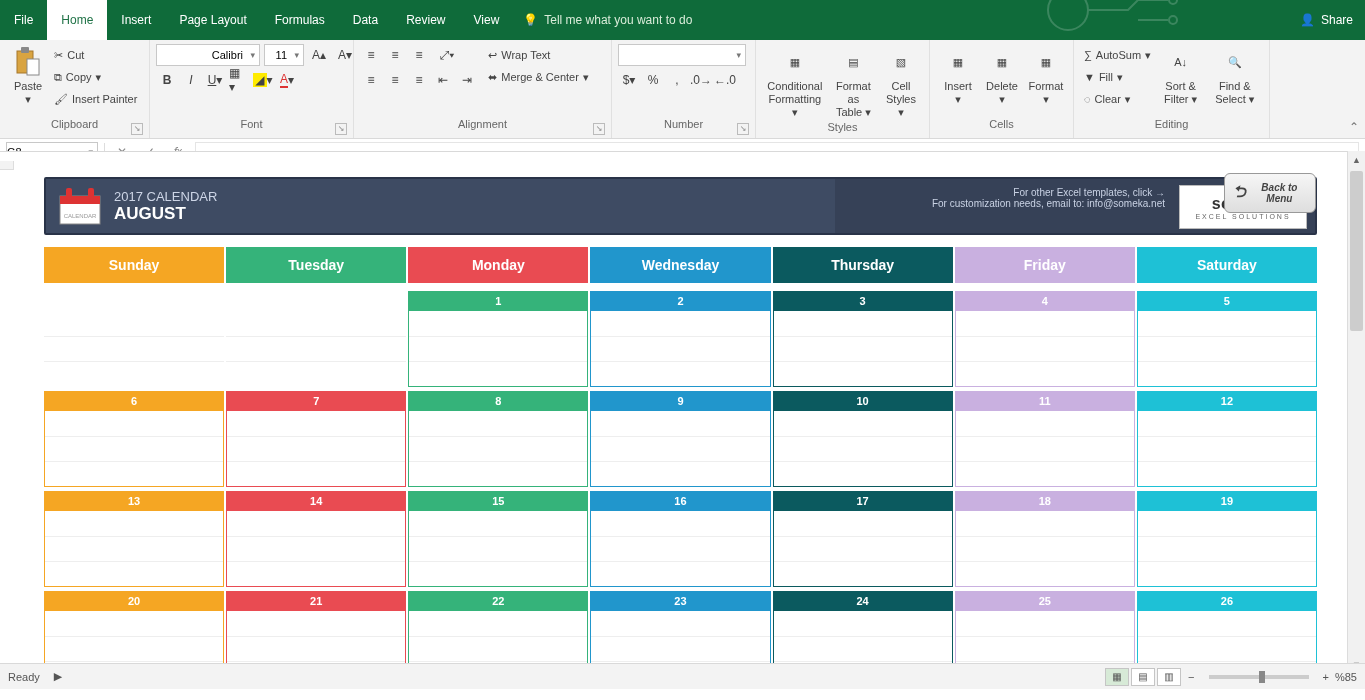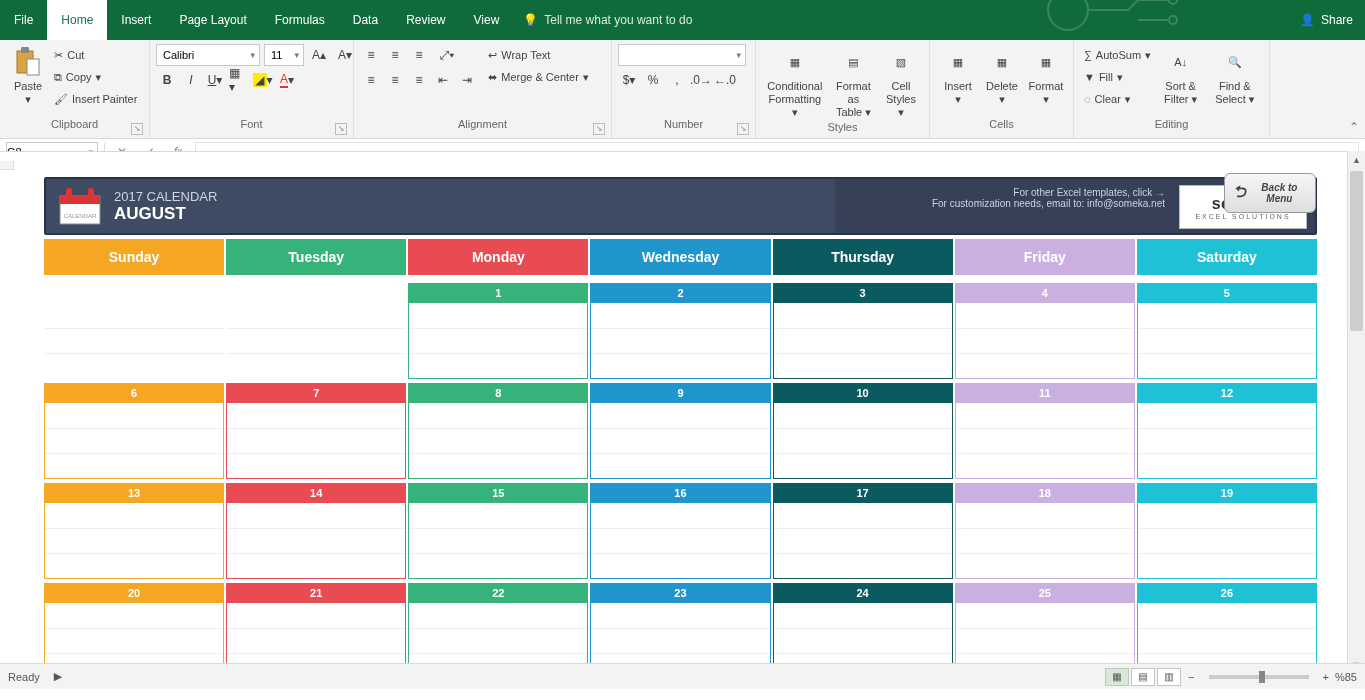--- a/index.html
+++ b/index.html
@@ -19,21 +19,21 @@
 .ribbon { height: 99px; background: #f3f3f3; border-bottom: 1px solid #d9d9d9; display: flex; position: relative; }
 .group { border-right: 1px solid #e0e0e0; padding: 4px 6px 2px 6px; display: flex; flex-direction: column; }
 .group-body { flex: 1; display: flex; align-items: flex-start; }
 .group-label { height: 18px; text-align: center; font-size: 11px; color: #666; position: relative; }
 .group-label .launch { position: absolute; right: 0; bottom: 1px; width: 12px; height: 12px; border: 1px solid #bbb; font-size: 8px; line-height: 10px; color: #888; }
 .bigbtn { display: flex; flex-direction: column; align-items: center; padding: 2px 6px; font-size: 11px; color: #444; cursor: pointer; min-width: 44px; }
 .bigbtn .ic { width: 32px; height: 32px; display: flex; align-items: center; justify-content: center; margin-bottom: 2px; }
 .bigbtn .lbl { text-align: center; line-height: 13px; }
 .smallrow { display: flex; align-items: center; gap: 4px; font-size: 11px; color: #444; padding: 2px 4px; cursor: pointer; height: 22px; }
 .col { display: flex; flex-direction: column; }
-.sel { height: 22px; border: 1px solid #c8c8c8; background: #fff; font-size: 11px; padding: 0 16px 0 6px; display: flex; align-items: center; position: relative; }
+.sel { height: 22px; border: 1px solid #c8c8c8; background: #fff; font-size: 11px; padding: 0 16px 0 6px; display: flex; align-items: center; position: relative; justify-content: flex-end; }
 .sel::after { content: "▾"; position: absolute; right: 4px; font-size: 9px; color: #777; }
 .btnrow { display: flex; gap: 2px; }
 .sq { width: 22px; height: 22px; display: flex; align-items: center; justify-content: center; border: 1px solid transparent; cursor: pointer; font-size: 12px; color: #444; }
 .collapse { position: absolute; right: 6px; bottom: 4px; font-size: 12px; color: #777; cursor: pointer; }
 
 
 .fbar { height: 26px; border-bottom: 1px solid #d9d9d9; display: flex; align-items: center; padding: 0 6px; gap: 6px; }
 .namebox { width: 92px; height: 20px; border: 1px solid #c8c8c8; font-size: 11px; padding: 0 0; display: flex; align-items: center; position: relative; }
 .namebox::after { content: "▾"; position: absolute; right: 4px; font-size: 9px; color: #777; }
 .fxbtn { width: 22px; height: 20px; display: flex; align-items: center; justify-content: center; color: #888; font-size: 12px; }
@@ -50,21 +50,21 @@
 .hdr .tcol { flex: 1; }
 .hdr .t1 { font-size: 13px; color: #cdd5e6; }
 .hdr .t2 { font-size: 17px; font-weight: 700; }
 .hdr .right { position: absolute; right: 150px; top: 8px; text-align: right; font-size: 10px; color: #c9d2e4; }
 .hdr .logo { position: absolute; right: 8px; top: 6px; width: 128px; height: 44px; background: #fff; border: 1px solid #bbb; display: flex; flex-direction: column; align-items: center; justify-content: center; color: #333; }
 .hdr .logo .l1 { font-size: 16px; font-weight: 700; letter-spacing: 0.5px; }
 .hdr .logo .l2 { font-size: 7px; letter-spacing: 2px; color: #666; }
 
 .backbtn { position: absolute; left: 1210px; top: 12px; width: 92px; height: 40px; border: 1px solid #999; border-radius: 6px; background: linear-gradient(#f6f6f6,#dedede); display: flex; align-items: center; gap: 6px; padding: 0 8px; font-size: 10px; font-style: italic; font-weight: 700; color: #444; cursor: pointer; }
 
-.dayrow { display: flex; margin-top: 4px; gap: 0; }
+.dayrow { display: flex; margin-top: 12px; gap: 0; }
 .dayhdr { flex: 1; height: 36px; display: flex; align-items: center; justify-content: center; color: #fff; font-size: 14px; font-weight: 700; border-right: 2px solid #fff; }
 .dayhdr:last-child { border-right: none; }
 
 .weeks { margin-top: 8px; }
 .week { display: flex; margin-bottom: 4px; }
 .daycell { flex: 1; margin-right: 2px; display: flex; flex-direction: column; }
 .daycell:last-child { margin-right: 0; }
 .dc-num { height: 20px; color: #fff; font-size: 11px; font-weight: 700; display: flex; align-items: center; justify-content: center; }
 .dc-body { height: 76px; border: 1px solid #c8e8e8; border-top: none; background: #fff; position: relative; }
 .dc-body::before, .dc-body::after { content: ""; position: absolute; left: 0; right: 0; height: 1px; background: #eee; }

